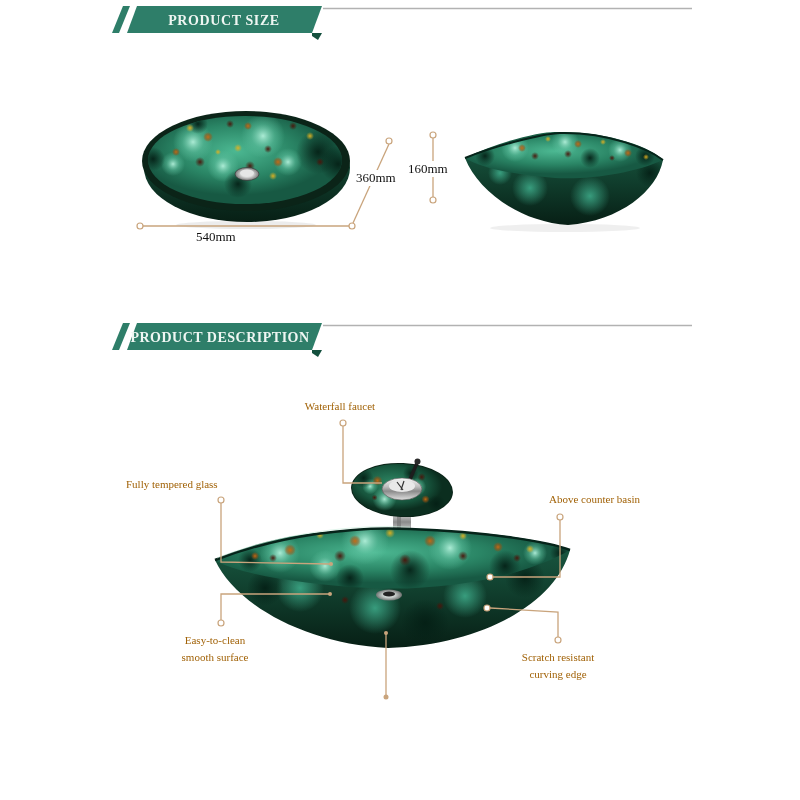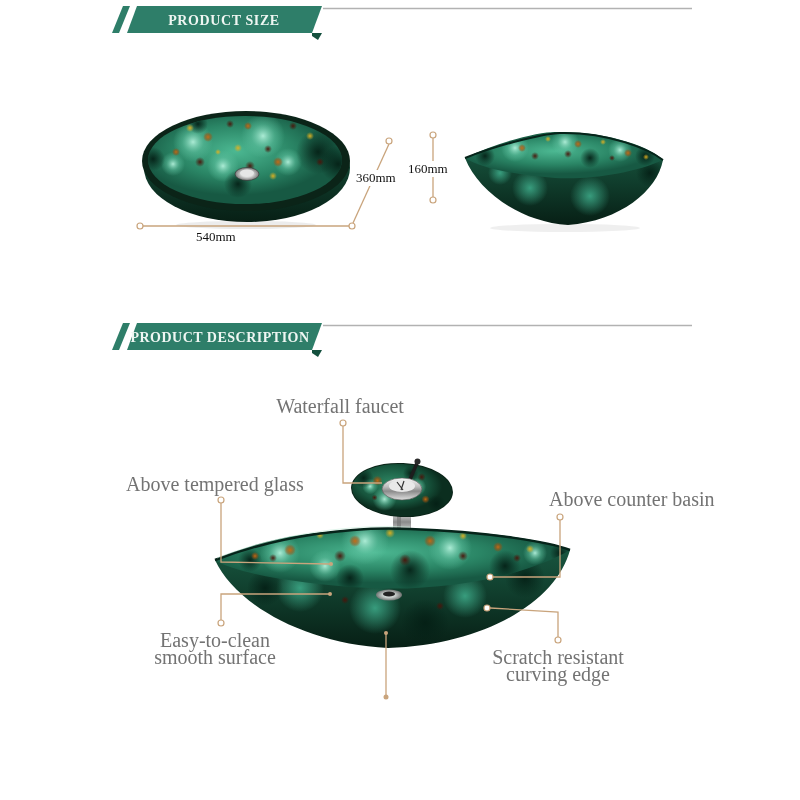--- a/index.html
+++ b/index.html
@@ -1,19 +1,19 @@
 <!DOCTYPE html>
 <html><head>
 <meta charset="utf-8">
 <style>
   html,body{margin:0;padding:0;background:#ffffff;}
   .page{position:relative;width:800px;height:800px;background:#ffffff;overflow:hidden;
         font-family:"Liberation Serif","DejaVu Serif",serif;color:#1c1c1c;}
   .abs{position:absolute;}
-  .lbl{position:absolute;font-size:20px;line-height:17px;color:#737373;z-index:5;}
+  .lbl{position:absolute;font-size:11px;line-height:17px;color:#a16207;z-index:5;}
   .lbl.center{text-align:center;}
   .dim{position:absolute;font-size:13px;color:#111;z-index:6;}
   .dim.onwhite{background:#ffffff;padding:0 3px;}
   svg{display:block;}
   .photo{z-index:1;}
   .overlay{z-index:4;}
   .banner-svg{z-index:3;}
 </style>
 </head>
 <body>
@@ -303,21 +303,21 @@
       <circle cx="387" cy="218" r="3" fill="#ffffff" stroke-width="1.2"></circle>
     </g>
     <g stroke="#c9a47c" stroke-width="1.3" fill="none">
       <circle cx="286" cy="243" r="2" fill="#c9a47c" stroke="none"></circle>
       <line x1="286" y1="243" x2="286" y2="307"></line>
       <circle cx="286" cy="307" r="2.5" fill="#c9a47c" stroke="none"></circle>
     </g>
   </svg>
 
   <div class="lbl center" style="left:260px;top:398px;width:160px">Waterfall faucet</div>
-  <div class="lbl" style="left:126px;top:476px">Above tempered glass</div>
+  <div class="lbl" style="left:126px;top:476px">Fully tempered glass</div>
   <div class="lbl" style="left:549px;top:491px">Above counter basin</div>
   <div class="lbl center" style="left:145px;top:632px;width:140px">
     <span style="display:block">Easy-to-clean</span>
     <span style="display:block">smooth surface</span>
   </div>
   <div class="lbl center" style="left:483px;top:649px;width:150px">
     <span style="display:block">Scratch resistant</span>
     <span style="display:block">curving edge</span>
   </div>
 

